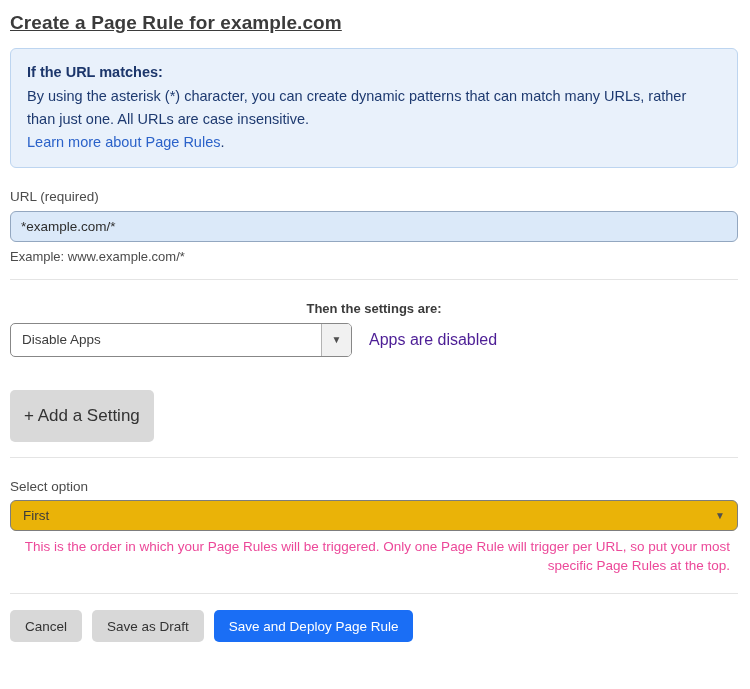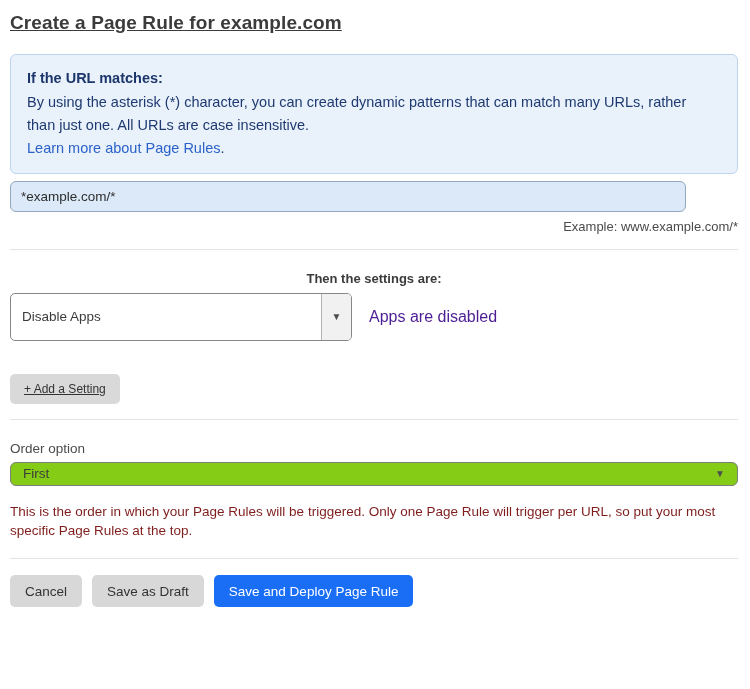--- a/index.html
+++ b/index.html
@@ -20,21 +20,21 @@
     font-size: 19px;
     font-weight: bold;
     color: #3b3b3b;
     letter-spacing: 0.1px;
     margin-top: 2px;
     text-decoration: underline;
   }
 
   
   .info-box {
-    margin-top: 20px;
+    margin-top: 14px;
     background: #e9f1fb;
     border: 1px solid #bdd5f0;
     border-radius: 6px;
     padding: 12px 28px 13px 16px;
     color: #1e3a70;
     font-size: 14.5px;
     line-height: 1.58;
   }
   .info-box .info-heading {
     font-weight: bold;
@@ -51,27 +51,26 @@
   
   .field-label {
     font-size: 13.5px;
     color: #4b4b4b;
     margin-top: 21px;
   }
   .helper-text {
     font-size: 13px;
     color: #4b4b4b;
     margin-top: 7px;
-    text-align: right;
   }
 
   
   .url-input {
     display: block;
-    width: 676px;
+    width: 728px;
     height: 31px;
     margin-top: 7px;
     background: #dbe9f9;
     border: 1px solid #93a7c0;
     border-radius: 6px;
     padding: 0 10px;
     font-family: "Liberation Sans", sans-serif;
     font-size: 13.5px;
     color: #2e2e2e;
     outline: none;
@@ -93,21 +92,21 @@
 
   
   .setting-row {
     display: flex;
     align-items: center;
     margin-top: 7px;
   }
   .setting-select {
     display: flex;
     width: 342px;
-    height: 48px;
+    height: 34px;
     border: 1px solid #878787;
     border-radius: 5px;
     background: #ffffff;
     overflow: hidden;
     cursor: pointer;
   }
   .setting-select .select-value {
     flex: 1;
     display: flex;
     align-items: center;
@@ -131,56 +130,56 @@
     color: #4c1d95;
   }
 
   
   .add-setting-btn {
     display: inline-block;
     margin-top: 33px;
     background: #d9d9d9;
     border: none;
     border-radius: 5px;
-    padding: 8px 14px;
-    font-family: "Liberation Sans", sans-serif;
-    font-size: 12px;
+    padding: 16px 14px;
+    font-family: "Liberation Sans", sans-serif;
+    font-size: 17px;
     color: #333333;
     cursor: pointer;
-    text-decoration: underline;
   }
 
   
   .order-select {
     display: flex;
     align-items: center;
     justify-content: space-between;
     width: 728px;
-    height: 24px;
+    height: 31px;
     margin-top: 6px;
     border: 1px solid #7d7d7d;
     border-radius: 6px;
-    background: #84cc16;
+    background: #eab308;
     padding: 0 12px;
     cursor: pointer;
   }
   .order-select .select-value {
     font-size: 13.5px;
     color: #3c3c3c;
   }
   .order-select .select-arrow {
     font-size: 10px;
     color: #4f4f4f;
   }
   .order-help {
     font-size: 13.5px;
-    color: #7f1d1d;
+    color: #ec4899;
     line-height: 1.4;
-    margin-top: 17px;
+    margin-top: 7px;
     max-width: 720px;
+    text-align: right;
   }
 
   
   .footer-actions {
     display: flex;
     align-items: center;
     margin-top: 16px;
     gap: 10px;
   }
   .btn {
@@ -208,20 +207,21 @@
 
   <h1 class="page-title">Create a Page Rule for example.com</h1>
 
   <div class="info-box">
     <div class="info-heading">If the URL matches:</div>
     <div class="info-body"><span>By using the asterisk (*) character, you can create dynamic patterns that can match many URLs, rather than just one. All URLs are case insensitive.</span><br>
       <span class="info-link">Learn more about Page Rules</span><span class="info-link-suffix">.</span>
     </div>
   </div>
 
+  <div class="field-label">URL (required)</div>
   <input class="url-input" type="text" value="*example.com/*" style="">
   <div class="helper-text">Example: www.example.com/*</div>
 
   <hr class="divider">
 
   <h2 class="section-heading">Then the settings are:</h2>
 
 
   <div class="setting-row">
     <div class="setting-select">
@@ -231,21 +231,21 @@
       </div>
     </div>
     <div class="status-text">Apps are disabled</div>
   </div>
 
   <button class="add-setting-btn">+ Add a Setting</button>
 
   <hr class="divider">
 
 
-  <div class="field-label">Order option</div>
+  <div class="field-label">Select option</div>
 
   <div class="order-select">
     <span class="select-value">First</span>
     <span class="select-arrow">▼</span>
   </div>
 
   <div class="order-help">This is the order in which your Page Rules will be triggered. Only one Page Rule will trigger per URL, so put your most specific Page Rules at the top.</div>
 
   <hr class="divider" style="margin-top:18px;">
 

